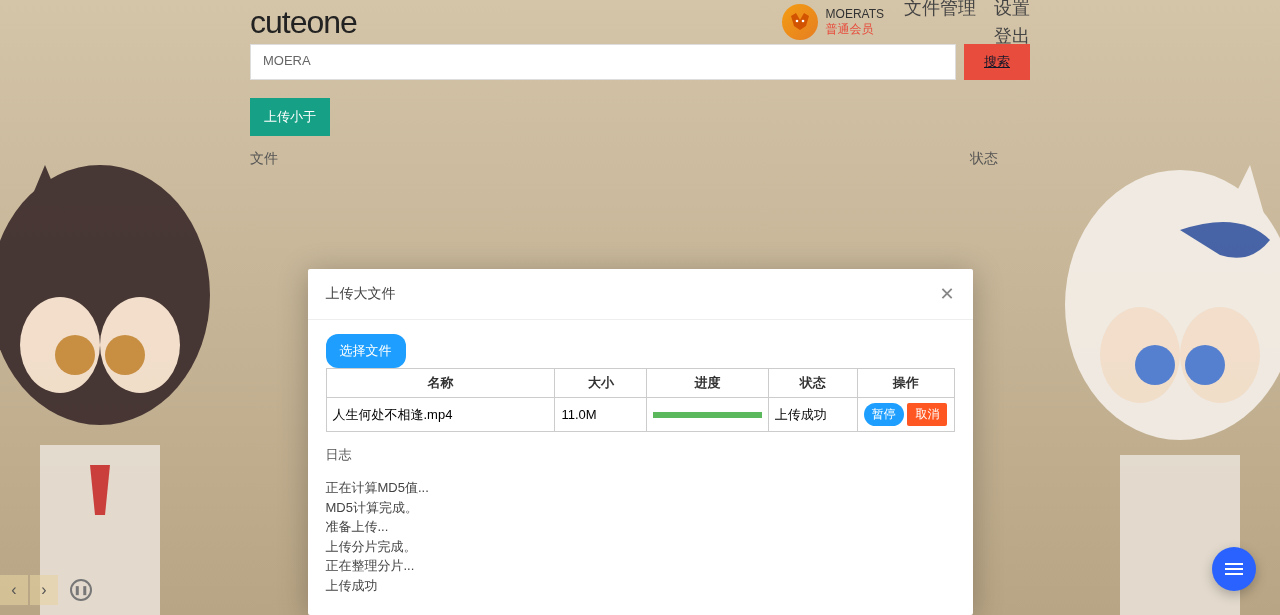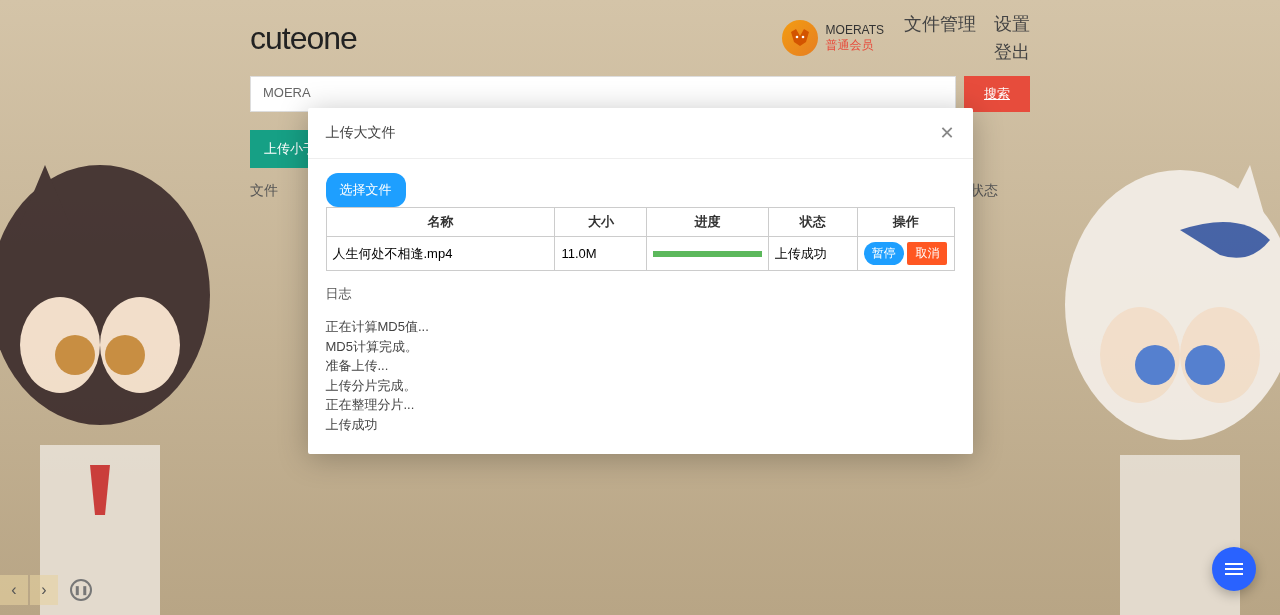--- a/index.html
+++ b/index.html
@@ -23,21 +23,21 @@
     .bg-left { left: -40px; }
     .bg-right { right: -40px; }
     
     
     .header {
       display: flex;
       align-items: center;
       justify-content: space-between;
       padding: 10px 250px 10px 250px;
       background: transparent;
-      height: 76px;
+      height: 44px;
     }
     .logo {
       font-size: 32px;
       font-weight: 400;
       color: #222;
       letter-spacing: -1px;
     }
     .header-right {
       display: flex;
       align-items: center;
@@ -73,21 +73,21 @@
     .breadcrumb {
       background: #fff;
       border: 1px solid #ddd;
       padding: 8px 12px;
       flex: 1;
       font-size: 13px;
       color: #666;
     }
     .search-btn {
       background: #e74c3c;
-      color: #ffffff;
+      color: #0f172a;
       border: none;
       padding: 0 20px;
       font-size: 13px;
       cursor: pointer;
       text-decoration: underline;
     }
     
     
     .subactions {
       margin: 18px 250px 0;
@@ -112,21 +112,21 @@
     }
     .col-h1 { width: 80px; }
     .col-h2 { margin-left: auto; width: 60px; }
     
     
     .modal-overlay {
       position: absolute;
       inset: 0;
       display: flex;
       justify-content: center;
-      align-items: flex-start;
+      align-items: flex-end;
       padding-top: 108px;
       z-index: 100;
     }
     .modal {
       width: 665px;
       background: #fff;
       box-shadow: 0 4px 30px rgba(0,0,0,0.25);
       border-radius: 2px;
     }
     .modal-header {

